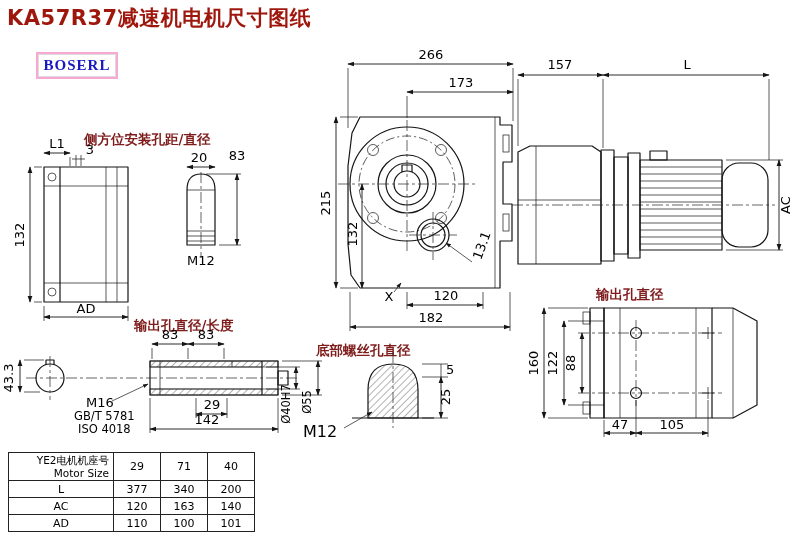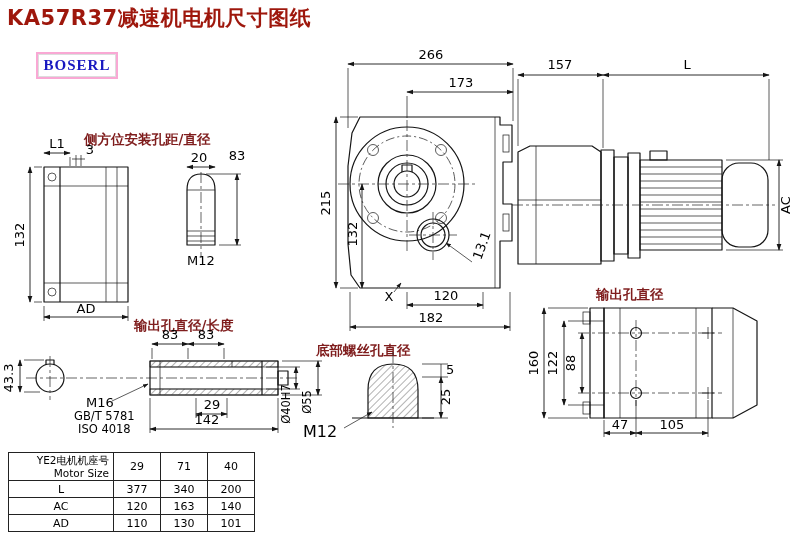--- a/index.html
+++ b/index.html
@@ -337,18 +337,18 @@
       </tr>
       <tr>
         <th>AC</th>
         <td>120</td>
         <td>163</td>
         <td>140</td>
       </tr>
       <tr>
         <th>AD</th>
         <td>110</td>
-        <td>130</td>
+        <td>100</td>
         <td>101</td>
       </tr>
     </tbody>
   </table>
 </div>
 
 </body></html>

